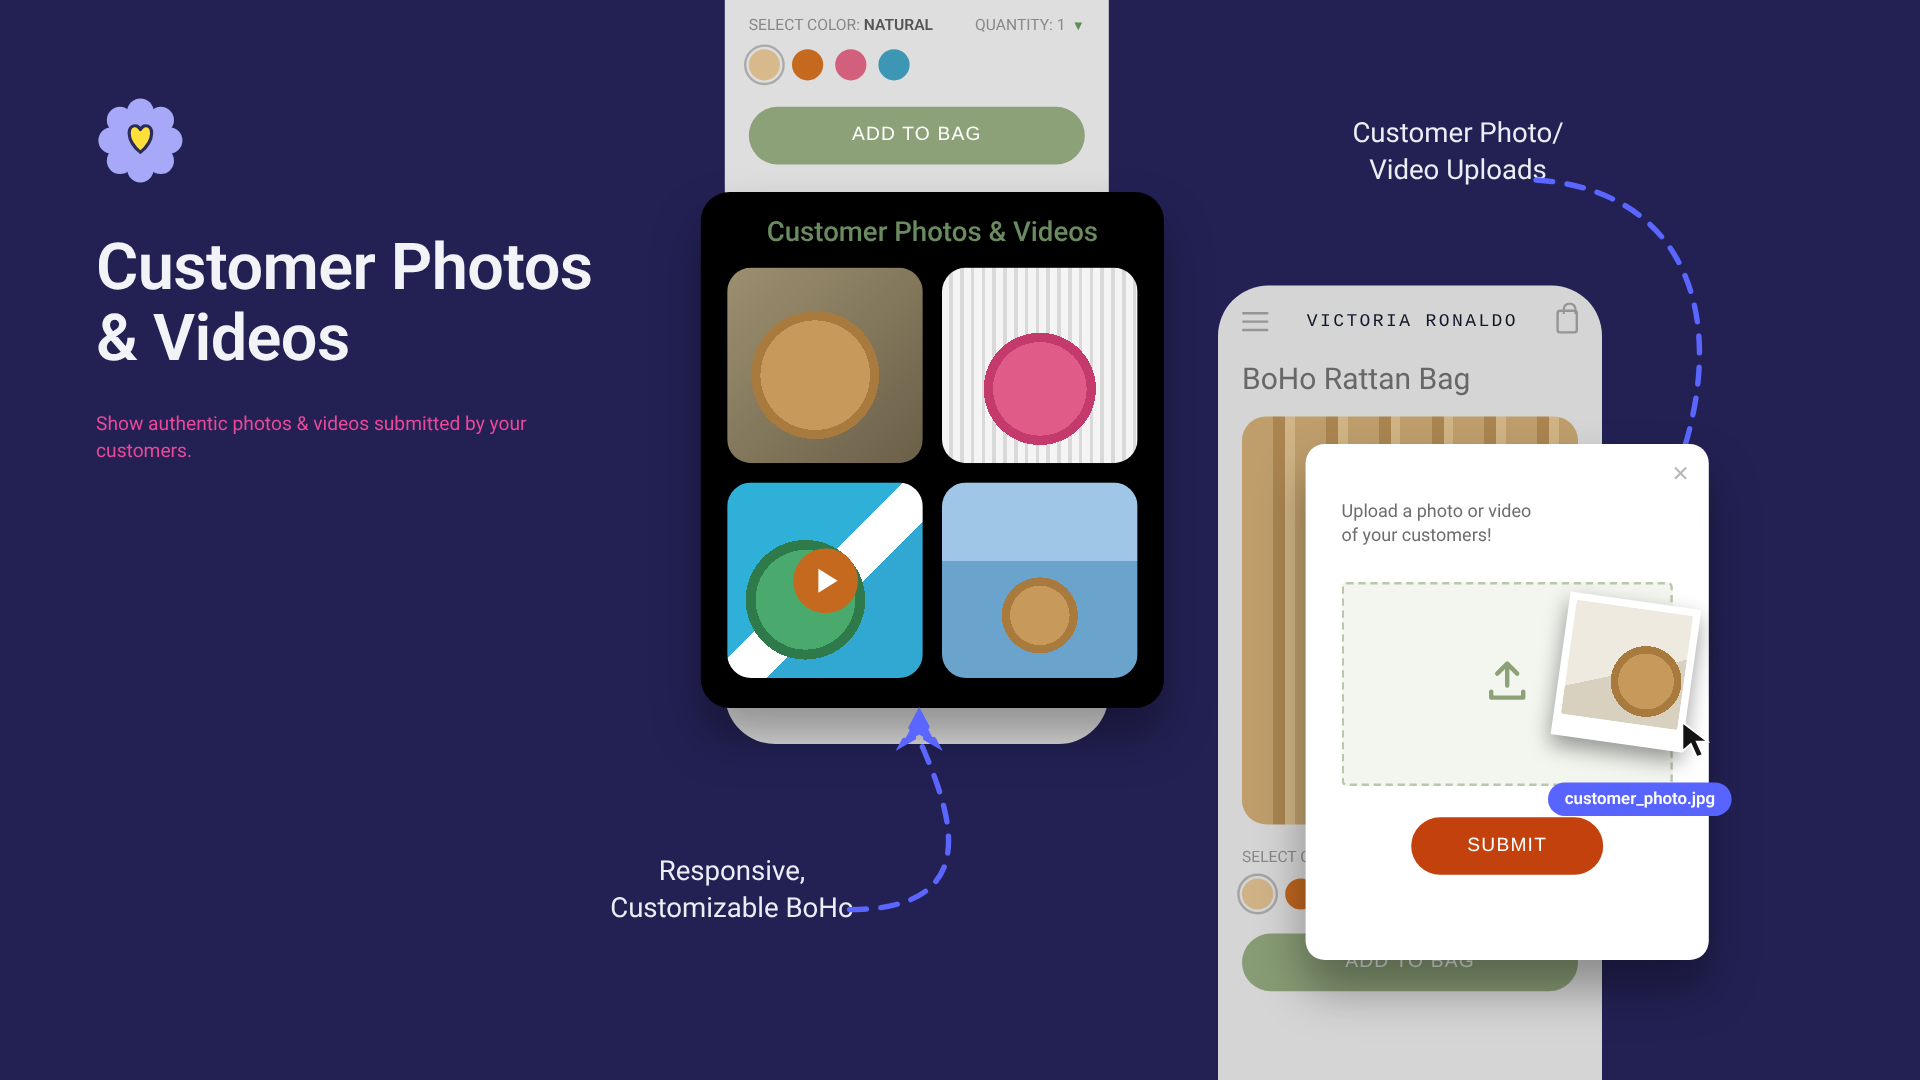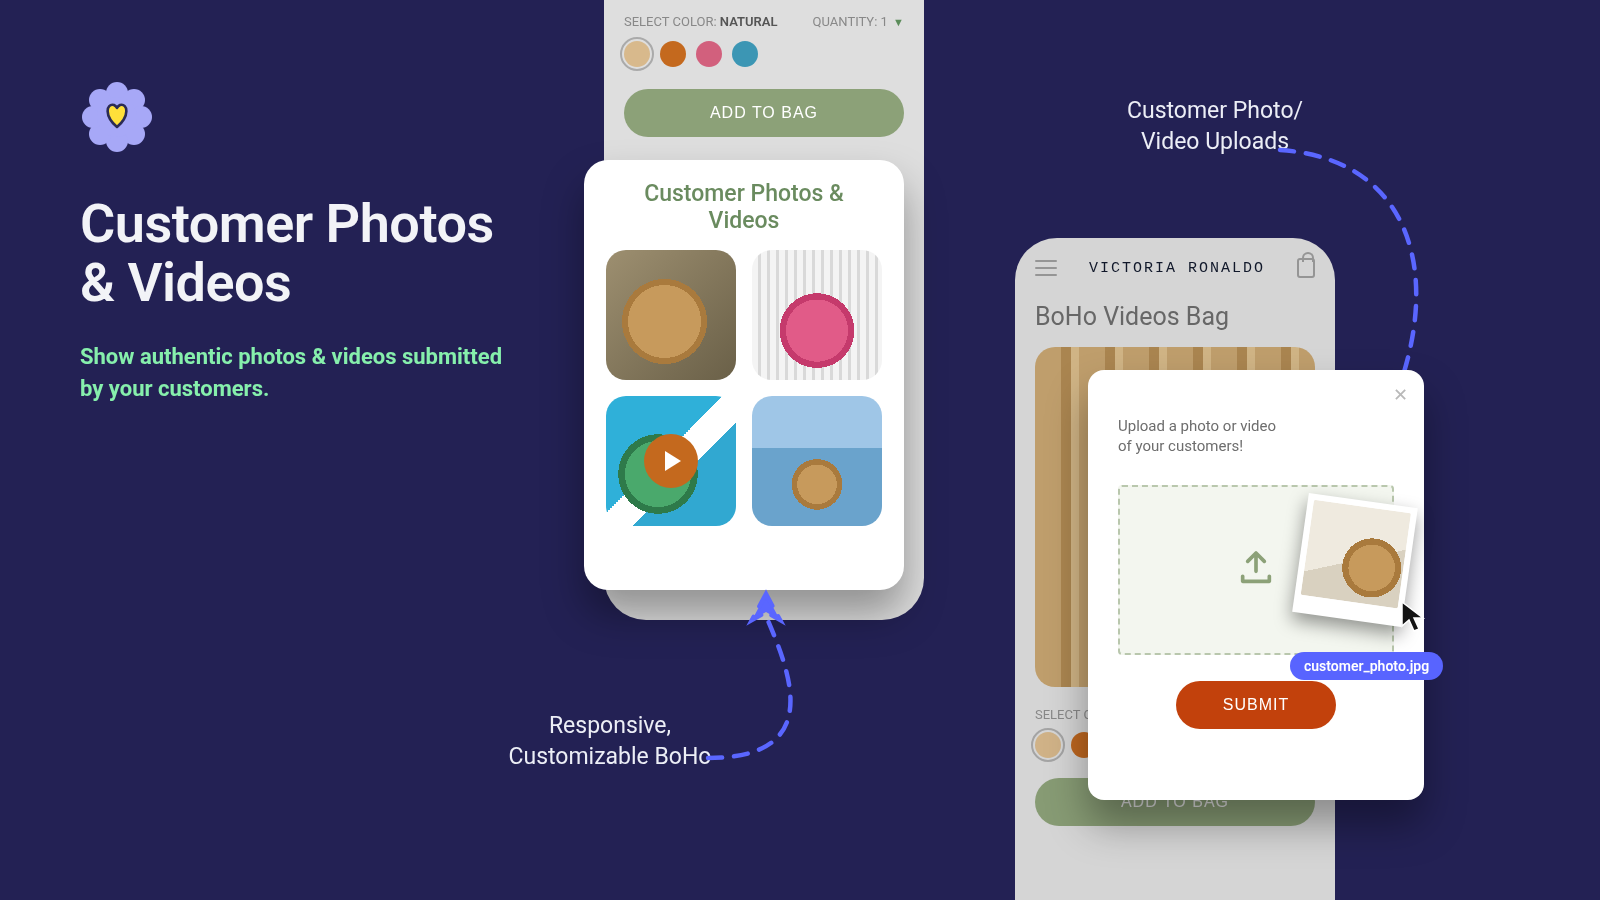--- a/index.html
+++ b/index.html
@@ -8,42 +8,42 @@
     background: #232154;
     font-family: -apple-system, BlinkMacSystemFont, "Segoe UI", Roboto, Helvetica, Arial, sans-serif;
     position: relative;
     color: #fff;
   }
 
   
   .left-block { position: absolute; left: 80px; top: 80px; width: 440px; }
   .logo-badge { width: 74px; height: 74px; margin-bottom: 40px; display:flex;align-items:center;justify-content:center;}
   .hero-title { font-size: 54px; font-weight: 600; line-height: 1.1; letter-spacing: -0.5px; color: #f2f3f7; }
-  .hero-sub   { margin-top: 28px; font-size: 22px; line-height: 1.45; color: #86efac; font-weight: 700;}
+  .hero-sub   { margin-top: 28px; font-size: 16px; line-height: 1.45; color: #ec4899; font-weight: 400;}
 
   
   .phone-top {
     position:absolute; left:604px; top:0; width:320px; height:620px;
     background:#dedede; border-radius:0 0 42px 42px; padding: 0 20px 20px 20px;
     display:flex; flex-direction:column;
   }
   .opt-row { display:flex; justify-content:space-between; margin-top:14px; font-size:13px; color:#888; }
   .opt-row b { color:#555; font-weight:600;}
   .swatches { display:flex; gap:10px; margin-top:12px;}
   .swatch { width:26px; height:26px; border-radius:50%; }
   .swatch.sel { outline:2px solid #aaa; outline-offset:2px;}
   .add-bag-btn {
     margin-top:22px; background:#8ca178; color:#fff; border:none; border-radius:30px;
     height:48px; font-size:16px; letter-spacing:1px; font-weight:500; width:100%;
   }
 
   
   .gallery-card {
-    position:absolute; left:584px; top:160px; width:320px; height:430px;
-    background:#ffffff; border-radius:24px; padding:20px 22px 24px 22px;
+    position:absolute; left:584px; top:160px; width:386px; height:430px;
+    background:#000000; border-radius:24px; padding:20px 22px 24px 22px;
     box-shadow: 0 24px 40px rgba(0,0,0,0.35);
   }
   .gallery-title { color:#6a8b5f; font-size:23px; font-weight:500; text-align:center; margin-bottom:16px; }
   .thumb-grid { display:grid; grid-template-columns:1fr 1fr; gap:16px; }
   .thumb { width:100%; aspect-ratio:1/1; border-radius:20px; position:relative; overflow:hidden; }
   .play-badge {
     position:absolute; left:50%; top:50%; width:54px; height:54px; transform:translate(-50%,-50%);
     background:#c4691e; border-radius:50%; display:flex; align-items:center; justify-content:center;
   }
   .play-badge::after{content:""; border-left:16px solid #fff; border-top:10px solid transparent; border-bottom:10px solid transparent; margin-left:4px;}
@@ -192,21 +192,21 @@
 <div class="phone-right">
   <div class="pr-top">
     <div class="hamburger">
         <span></span>
         <span></span>
         <span></span>
       </div>
     <div class="brand">VICTORIA RONALDO</div>
     <div class="bag-i"></div>
   </div>
-  <div class="prod-title">BoHo Videos Bag</div>
+  <div class="prod-title">BoHo Rattan Bag</div>
   <div class="prod-img"></div>
   <div class="pr-opt">
     <span>SELECT C</span>
   </div>
   <div class="pr-swatches">
     <div class="swatch sel" style="background:#d8b98c"></div>
     <div class="swatch" style="background:#c4691e"></div>
   </div>
   <button class="pr-add">ADD TO BAG</button>
 </div>

